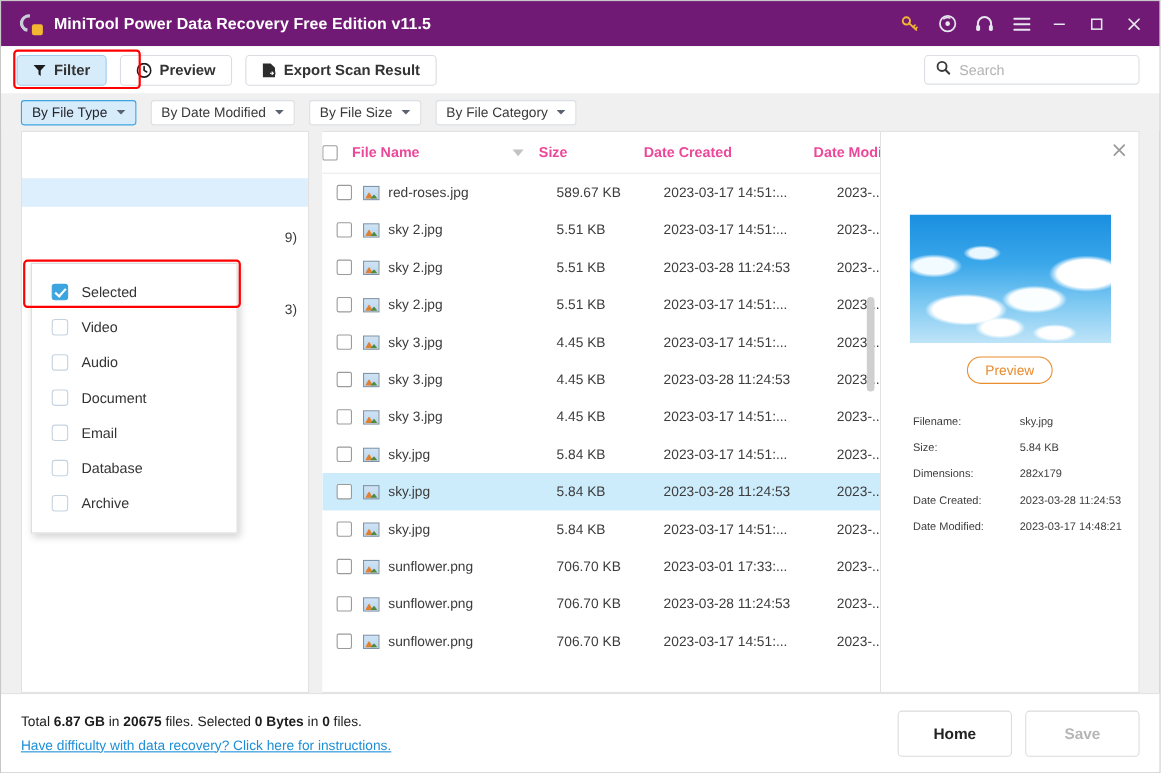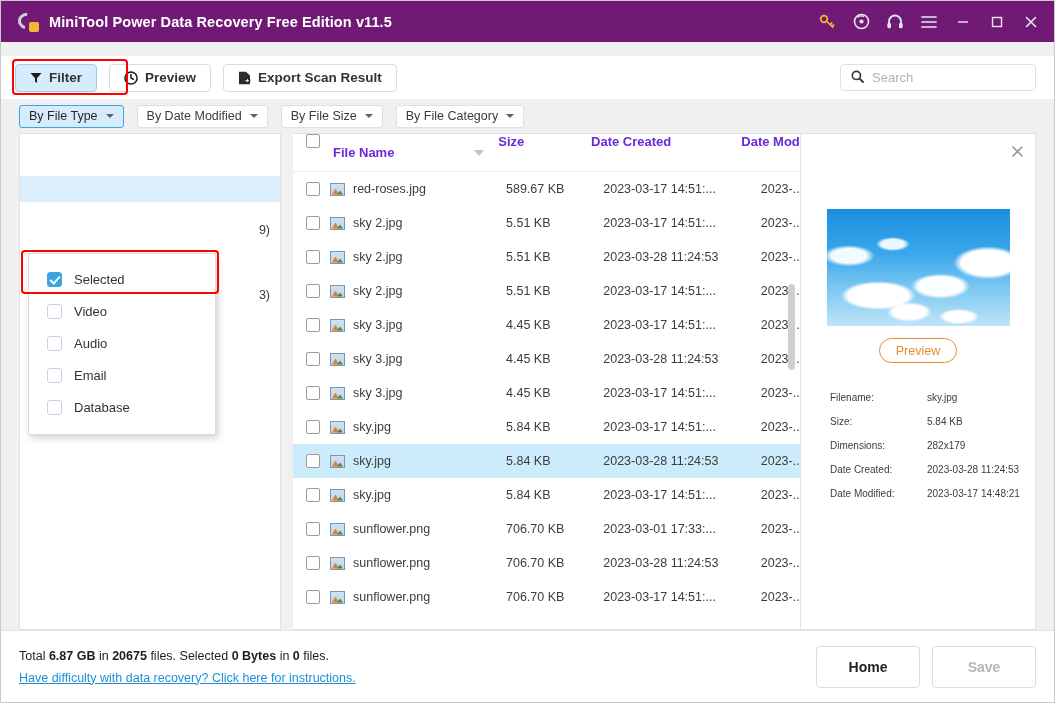--- a/index.html
+++ b/index.html
@@ -56,21 +56,20 @@
   .tb-ico.key { color: #f2b632; }
   .tb-ico svg { display: block; }
 
   
   .toolbar {
     height: 43px; flex: 0 0 43px;
     background: #fff;
     display: flex; align-items: center;
     padding: 0 14px;
     position: relative;
-    margin-top: 14px;
   }
   .tbtn {
     height: 28px;
     border: 1px solid #d9dce1; border-radius: 4px;
     background: #fff; color: #333;
     font-size: 13.5px; font-weight: bold;
     display: inline-flex; align-items: center; gap: 7px;
     padding: 0 14px; margin-right: 12px;
     white-space: nowrap;
   }
@@ -155,23 +154,22 @@
     border-left: 0;
     margin-left: 12px;
     display: flex; flex-direction: column;
     min-width: 0;
     position: relative;
     overflow: hidden;
   }
   .thead {
     height: 38px; flex: 0 0 38px;
     border-bottom: 1px solid #ececec;
-    display: flex; 
-    font-size: 13px; font-weight: bold; color: #6d28d9;
-    padding-left: 13px;
+    display: flex; align-items: center;
+    font-size: 13px; font-weight: bold; color: #ec4899;
     background: #fff;
   }
   .cb {
     width: 14px; height: 14px; flex: 0 0 14px;
     border: 1.5px solid #9b9b9b; border-radius: 2px;
     background: #fff;
   }
   .c-name { width: 200px; padding-left: 13px; display: flex; align-items: center; }
   .c-name .sortarrow {
     margin-left: auto; margin-right: 14px;
@@ -637,25 +635,33 @@
         <div class="dd-item">
           <span class="dd-cb"></span>
           <span>Video</span>
         </div>
         <div class="dd-item">
           <span class="dd-cb"></span>
           <span>Audio</span>
         </div>
         <div class="dd-item">
           <span class="dd-cb"></span>
+          <span>Document</span>
+        </div>
+        <div class="dd-item">
+          <span class="dd-cb"></span>
           <span>Email</span>
         </div>
         <div class="dd-item">
           <span class="dd-cb"></span>
           <span>Database</span>
+        </div>
+        <div class="dd-item">
+          <span class="dd-cb"></span>
+          <span>Archive</span>
         </div>
       </div>
     <div class="redbox" id="picture-highlight"></div>
   </div>
 
   <div class="footer">
     <div>
       <div class="status">
         <span>Total </span><b>6.87 GB</b><span> in </span><b>20675</b><span> files.  Selected </span><b>0 Bytes</b><span> in </span><b>0</b><span> files.</span>
       </div>

